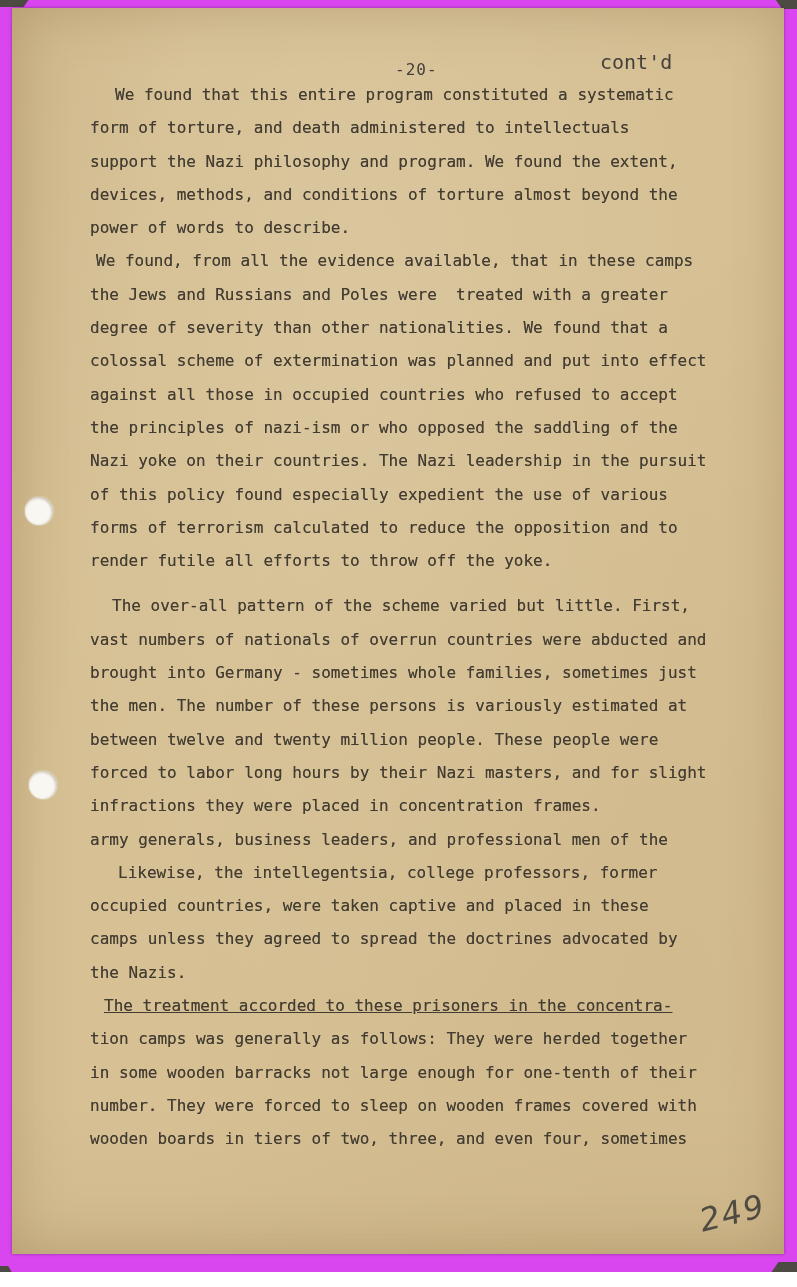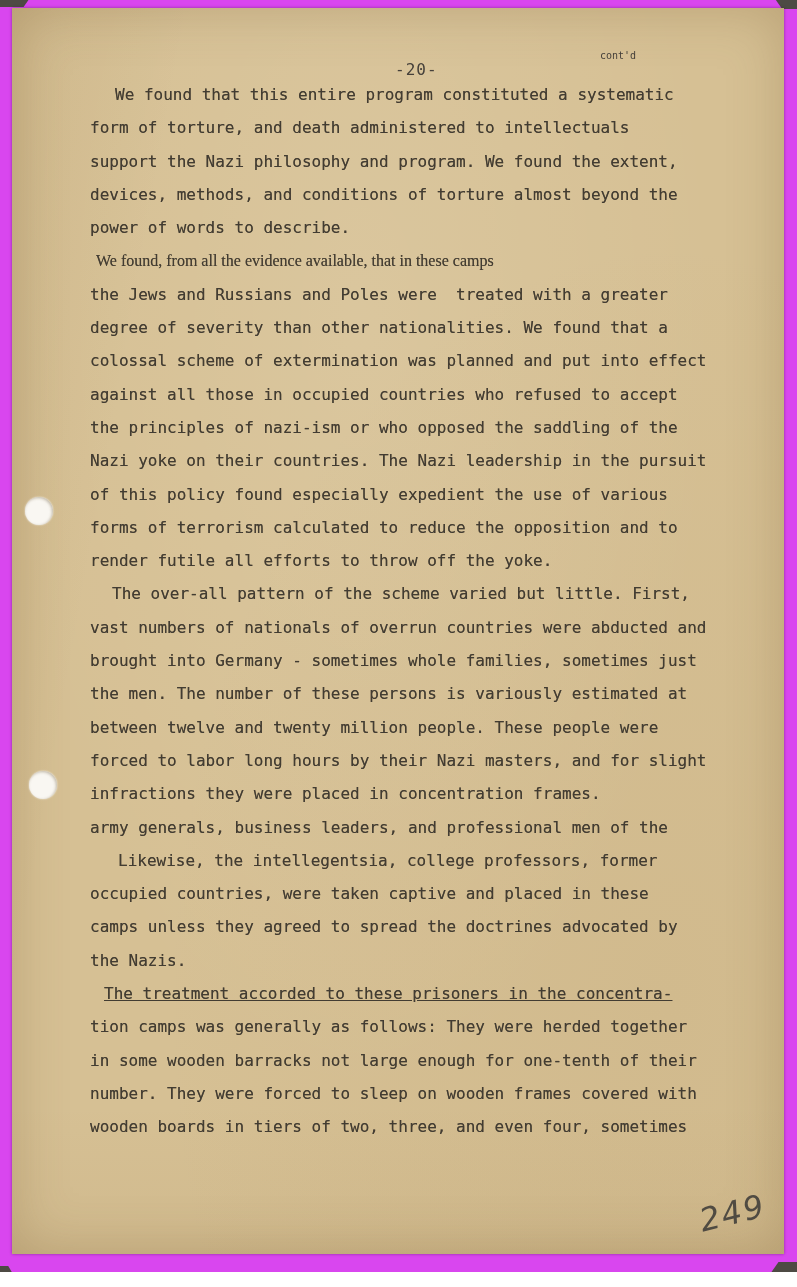--- a/index.html
+++ b/index.html
@@ -43,37 +43,37 @@
   .pagenum {
     position: absolute;
     left: 383px; top: 52px;
     font-size: 16px;
     letter-spacing: 1px;
     color: #45403a;
   }
   .contd {
     position: absolute;
     left: 588px; top: 42px;
-    font-size: 10px;
+    font-size: 20px;
     color: #45403a;
   }
 
   .textcol {
     position: absolute;
     left: 78px; top: 70px;
     width: 690px;
     font-size: 16px;
     line-height: 33.3px;
     color: #423c32;
     text-shadow: 0 0 0.6px rgba(70,62,48,0.65);
   }
   .line { white-space: pre; height: 33.3px; overflow: visible; }
   .para.p1 .first { padding-left: 25px; }
-  .para.p2 .first { padding-left: 6px; font-family: Liberation Serif, serif; }
-  .para.p3 .first { padding-left: 22px; }
+  .para.p2 .first { padding-left: 6px; }
+  .para.p3 .first { padding-left: 22px; margin-top: 12px; }
   .para.p4 .first { padding-left: 28px; }
   .para.p5 .first { padding-left: 14px; text-decoration: underline; }
 
   .annotation {
     position: absolute;
     right: 18px; bottom: 22px;
     font-family: "DejaVu Sans", sans-serif;
     font-style: italic;
     font-size: 32px;
     color: rgba(58,56,54,0.85);

